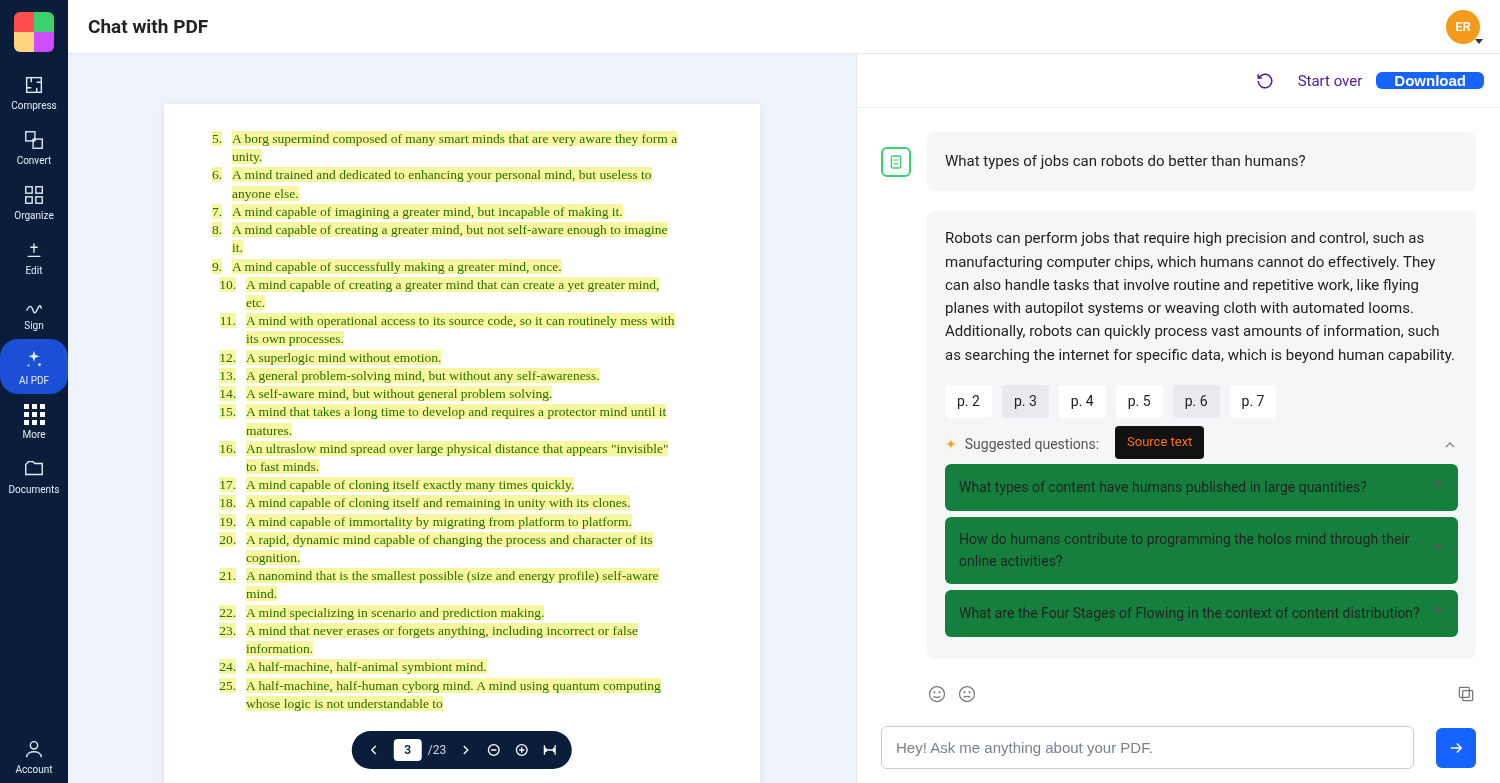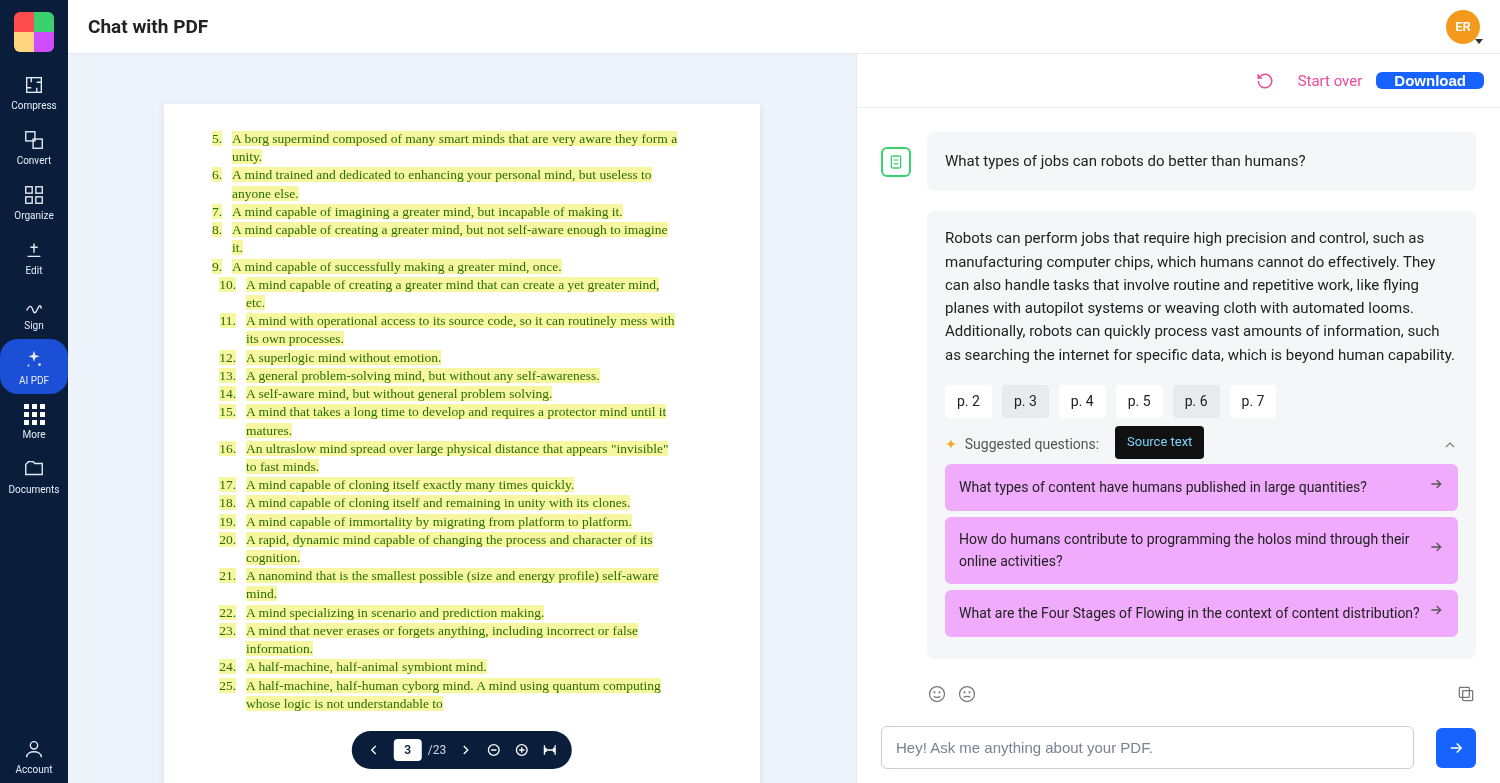--- a/index.html
+++ b/index.html
@@ -39,39 +39,39 @@
 .li .txt mark, .li mark { background: #f6f7a0; color: #2b6e00; padding: 0px 0; }
 .li .txt { }
 .pdf-toolbar { position: absolute; bottom: 14px; left: 50%; transform: translateX(-50%); background: #0a1e3c; border-radius: 22px; height: 38px; display: flex; align-items: center; padding: 0 14px; gap: 12px; color: #fff; }
 .pdf-toolbar .pg-input { width: 28px; height: 22px; background: #fff; color: #0a1e3c; border-radius: 4px; display:flex; align-items:center; justify-content:center; font-size:12px; font-weight:600; }
 .pdf-toolbar .tot { font-size: 12px; color:#cdd6e4; margin-left:-6px; }
 .pdf-toolbar svg { width: 16px; height: 16px; cursor:pointer; }
 
 
 .panel { width: 644px; border-left: 1px solid #e6e8eb; display: flex; flex-direction: column; background: #fff; }
 .panel-header { height: 54px; display: flex; align-items: center; justify-content: flex-end; gap: 14px; padding: 0 16px; border-bottom: 1px solid #eceef1; }
-.start-over { display: flex; align-items: center; gap: 24px; font-size: 15px; color: #ec4899; cursor: pointer; }
+.start-over { display: flex; align-items: center; gap: 24px; font-size: 15px; color: #4c1d95; cursor: pointer; }
 .download-btn { background: #1763ff; color: #fff; border: none; border-radius: 6px; padding: 0 18px; font-size: 15px; font-weight: 600; cursor: pointer; }
 .chat-body { flex: 1; overflow-y: auto; padding: 24px 24px 8px; }
 .msg-row { display: flex; gap: 16px; margin-bottom: 20px; align-items: center; }
 .msg-avatar { width: 30px; height: 30px; border-radius: 6px; flex-shrink: 0; display:flex; align-items:center; justify-content:center; }
 .msg-avatar.user { background: #fff; border: 2px solid #3bd16f; }
 .msg-avatar.user svg { width:16px; height:18px; }
 .msg-avatar.ai { display:grid; grid-template-columns:1fr 1fr; grid-template-rows:1fr 1fr; border-radius:4px; overflow:hidden; }
 .msg-bubble { background: #f5f6f8; border-radius: 8px; padding: 16px 18px; flex: 1; font-size: 15px; line-height: 1.55; color: #222; }
 .msg-bubble.user { padding: 18px 18px; }
 .page-refs { display: flex; gap: 10px; margin-top: 18px; }
 .page-ref { background: #fff; border-radius: 4px; padding: 6px 12px; font-size: 14px; cursor: pointer; color:#222; }
 .page-ref.hover { background: #e8eaed; }
 .suggested { margin-top: 16px; }
 .suggested-header { display: flex; align-items: center; gap: 8px; font-size: 14px; color: #555; margin-bottom: 8px; position:relative; }
 .suggested-header .sparkle { color:#f5a623; }
 .suggested-header .chev { margin-left: auto; color:#888; cursor:pointer; }
-.tooltip { position:absolute; left:170px; top:-8px; background:#111; color:#7dd3fc; font-size:13px; padding:6px 12px; border-radius:4px; white-space:nowrap; }
-.sugg-item { background: #f0abfc; border-radius: 6px; padding: 12px 14px; font-size: 14px; color: #222; display: flex; align-items: center; margin-bottom: 6px; cursor: pointer; }
+.tooltip { position:absolute; left:170px; top:-8px; background:#111; color:#f97316; font-size:13px; padding:6px 12px; border-radius:4px; white-space:nowrap; }
+.sugg-item { background: #15803d; border-radius: 6px; padding: 12px 14px; font-size: 14px; color: #222; display: flex; align-items: center; margin-bottom: 6px; cursor: pointer; }
 .sugg-item .arrow { margin-left: auto; color: #555; }
 .feedback-row { display:flex; align-items:center; gap:10px; padding: 0 24px 8px 70px; color:#777; }
 .feedback-row .spacer { flex:1; }
 .feedback-row svg { width:20px; height:20px; cursor:pointer; }
 
 .input-bar { display: flex; gap: 22px; padding: 14px 24px 14px; align-items:center; }
 .chat-input { flex: 1; border: 1px solid #c9ced6; border-radius: 6px; padding: 12px 14px; font-size: 15px; color: #222; outline: none; }
 .chat-input::placeholder { color: #7a8291; }
 .send-btn { width: 40px; height: 40px; background: #1763ff; border: none; border-radius: 6px; display:flex; align-items:center; justify-content:center; cursor:pointer; }
 .send-btn svg { width:18px; height:18px; color:#fff; }

